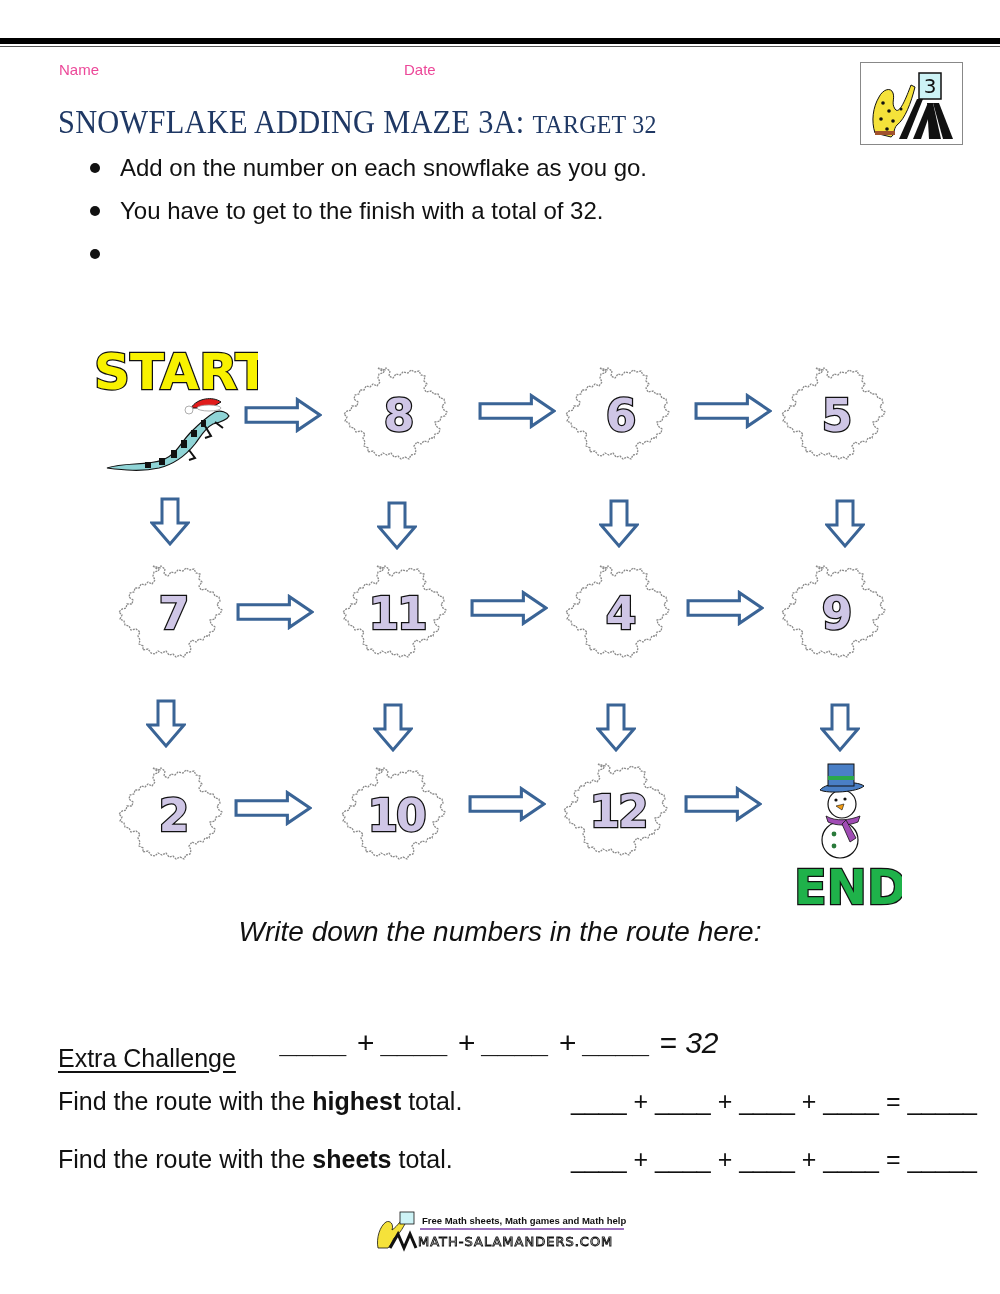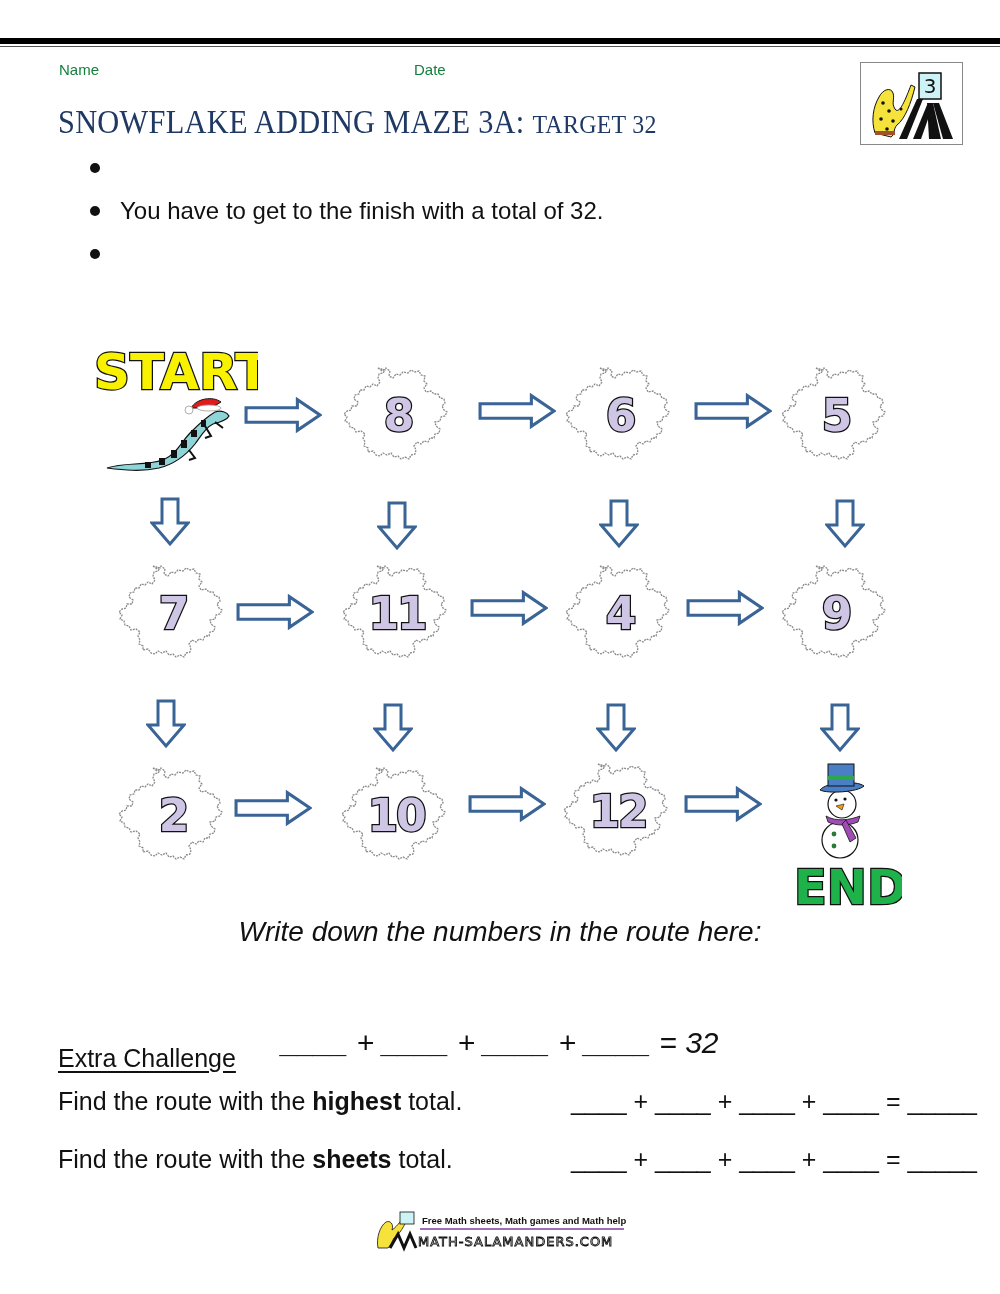--- a/index.html
+++ b/index.html
@@ -1,20 +1,20 @@
 <!DOCTYPE html>
 <html><head>
 <meta charset="utf-8">
 <style>
   html, body { margin: 0; padding: 0; background: #ffffff; }
   body { width: 1000px; height: 1294px; position: relative; overflow: hidden; font-family: "Liberation Sans", sans-serif; color: #111; }
   .abs { position: absolute; }
   .top-rule-thick { left: 0; top: 38px; width: 1000px; height: 6px; background: #000; }
   .top-rule-thin { left: 0; top: 46px; width: 1000px; height: 1px; background: #555; }
-  .label-small { font-size: 15px; font-family: "Liberation Sans Narrow", "Liberation Sans", sans-serif; color: #15803d; }
+  .label-small { font-size: 15px; font-family: "Liberation Sans Narrow", "Liberation Sans", sans-serif; color: #ec4899; }
   .title { left: 58px; top: 104px; font-family: "Liberation Serif", serif; color: #1f3864; font-size: 33px; letter-spacing: 0.3px; white-space: nowrap; transform: scaleX(0.92); transform-origin: left center; }
   .title .sub { font-size: 26px; }
   .logo-box { left: 860px; top: 62px; width: 101px; height: 81px; border: 1px solid #888; background: #fff; }
   .bullets { left: 88px; top: 146px; margin: 0; padding: 0; list-style: none; }
   .bullets li { font-size: 24px; height: 43px; line-height: 36px; display: flex; align-items: center; white-space: nowrap; }
   .bullets .dot { width: 10px; height: 10px; border-radius: 50%; background: #111; margin-right: 20px; margin-left: 2px; }
   .flake { width: 120px; height: 110px; }
   .flake-num { position: absolute; left: 0; top: 0; width: 120px; height: 110px; display: flex; align-items: center; justify-content: center; font-family: "DejaVu Sans", sans-serif; font-size: 44px; font-weight: bold; color: #cfc6e6; -webkit-text-stroke: 2.5px #111; paint-order: stroke fill; letter-spacing: -2px; }
   .center-italic { width: 1000px; left: 0; text-align: center; font-style: italic; font-size: 28px; }
   .extra-head { left: 58px; top: 1044px; font-size: 25px; text-decoration: underline; text-underline-offset: 4px; }
@@ -36,21 +36,21 @@
     <symbol id="arrow-down" viewBox="0 0 40 50">
       <path d="M12 2 H28 V26 H38 L20 47 L2 26 H12 Z" fill="#fff" stroke="#3a6496" stroke-width="3"></path>
     </symbol>
   </defs>
 </svg>
 
 <div class="abs top-rule-thick"></div>
 <div class="abs top-rule-thin"></div>
 
 <div class="abs label-small" style="left:59px;top:61px;">Name</div>
-<div class="abs label-small" style="left:414px;top:61px;">Date</div>
+<div class="abs label-small" style="left:404px;top:61px;">Date</div>
 
 <div class="abs title">
   <span>SNOWFLAKE ADDING MAZE 3A: </span><span class="sub">TARGET 32</span>
 </div>
 
 <div class="abs logo-box">
   <svg width="101" height="81" viewBox="0 0 101 81">
     <polygon points="38,76 56,36 62,36 46,76" fill="#111"></polygon>
     <polygon points="52,76 66,42 72,42 60,76" fill="#111"></polygon>
     <polygon points="68,76 66,40 72,40 80,76" fill="#111"></polygon>
@@ -64,20 +64,21 @@
       <circle cx="32" cy="58" r="1.8" fill="#111"></circle>
       <circle cx="26" cy="66" r="1.8" fill="#111"></circle>
       <circle cx="40" cy="46" r="1.5" fill="#111"></circle>
     <rect x="14" y="68" width="20" height="4" fill="#a0522d"></rect>
   </svg>
 </div>
 
 <ul class="abs bullets">
   <li>
       <span class="dot"></span>
+      <span>Add on the number on each snowflake as you go.</span>
     </li>
   <li>
       <span class="dot"></span>
       <span>You have to get to the finish with a total of 32.</span>
     </li>
   <li>
       <span class="dot"></span>
     </li>
 </ul>
 

